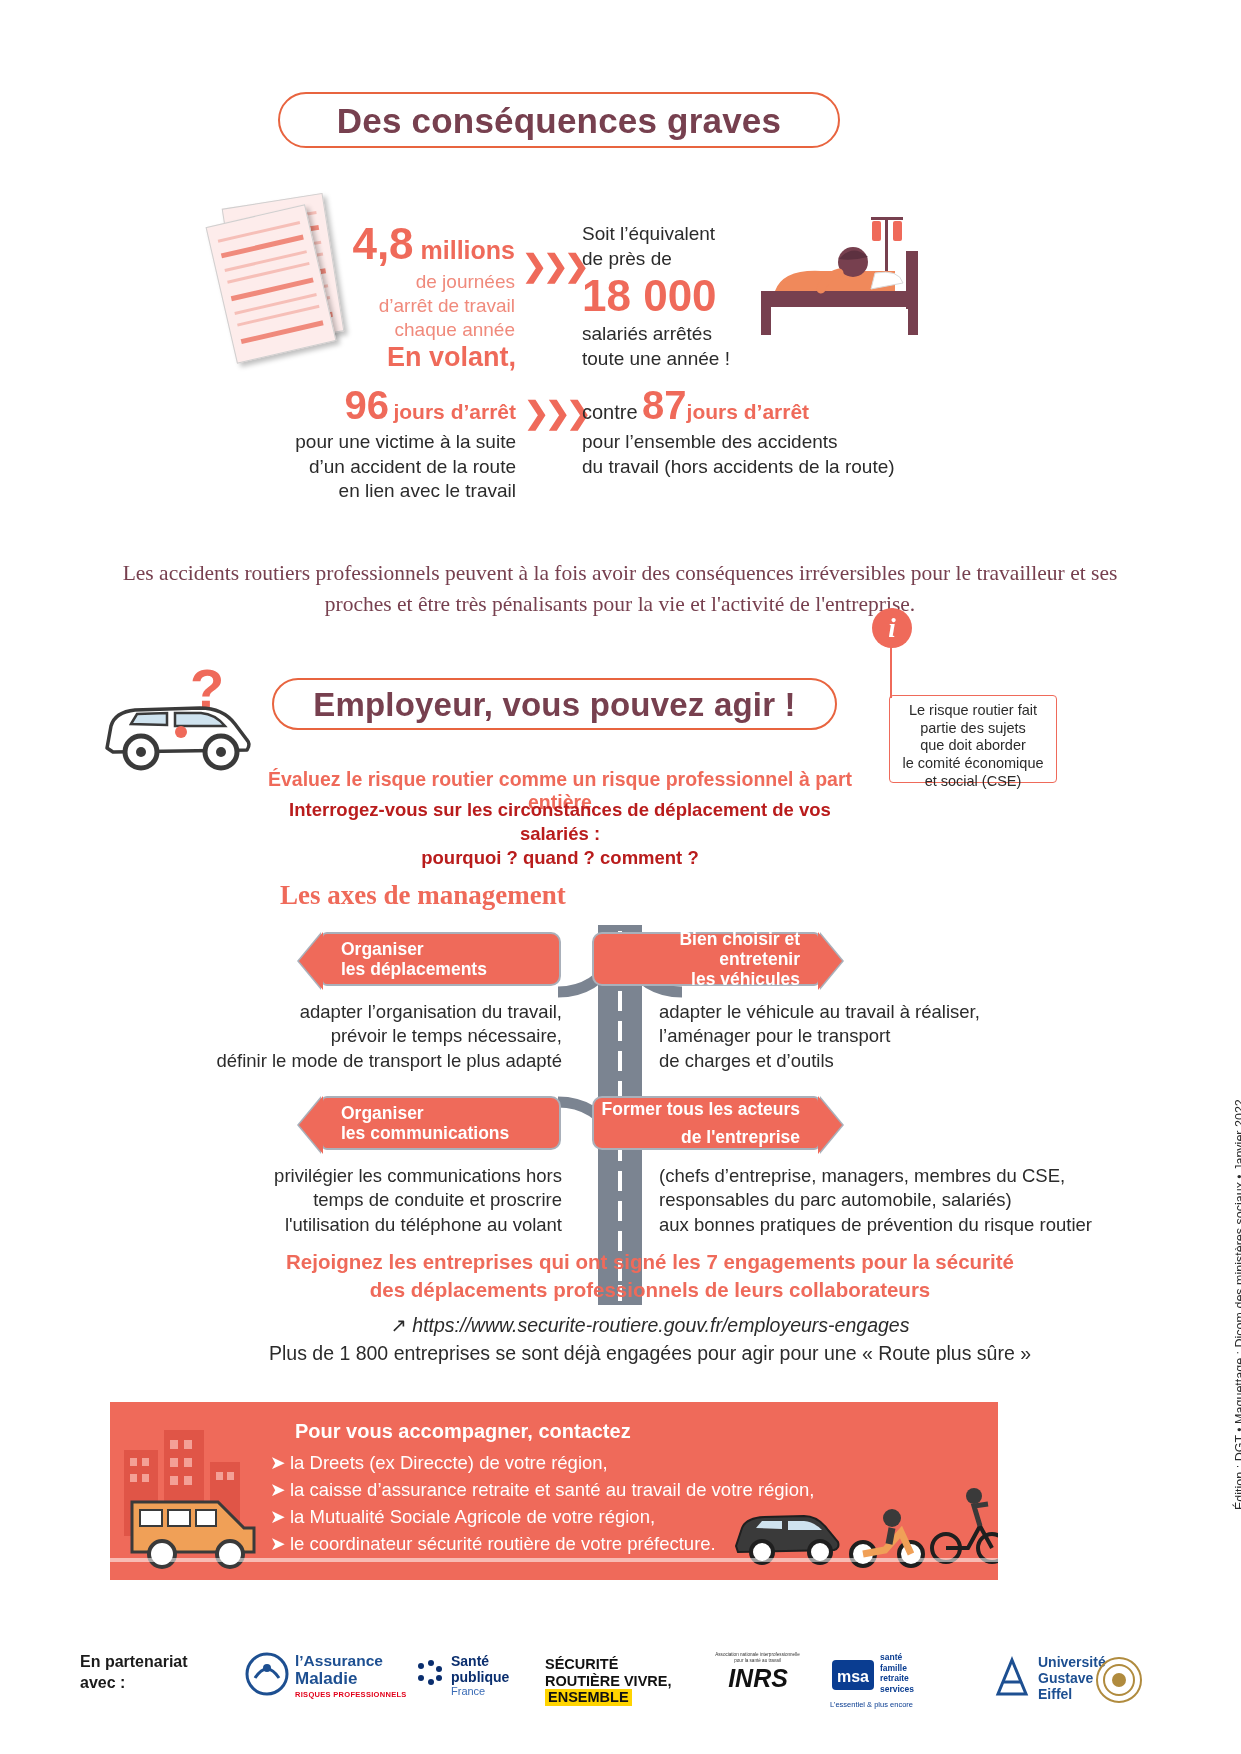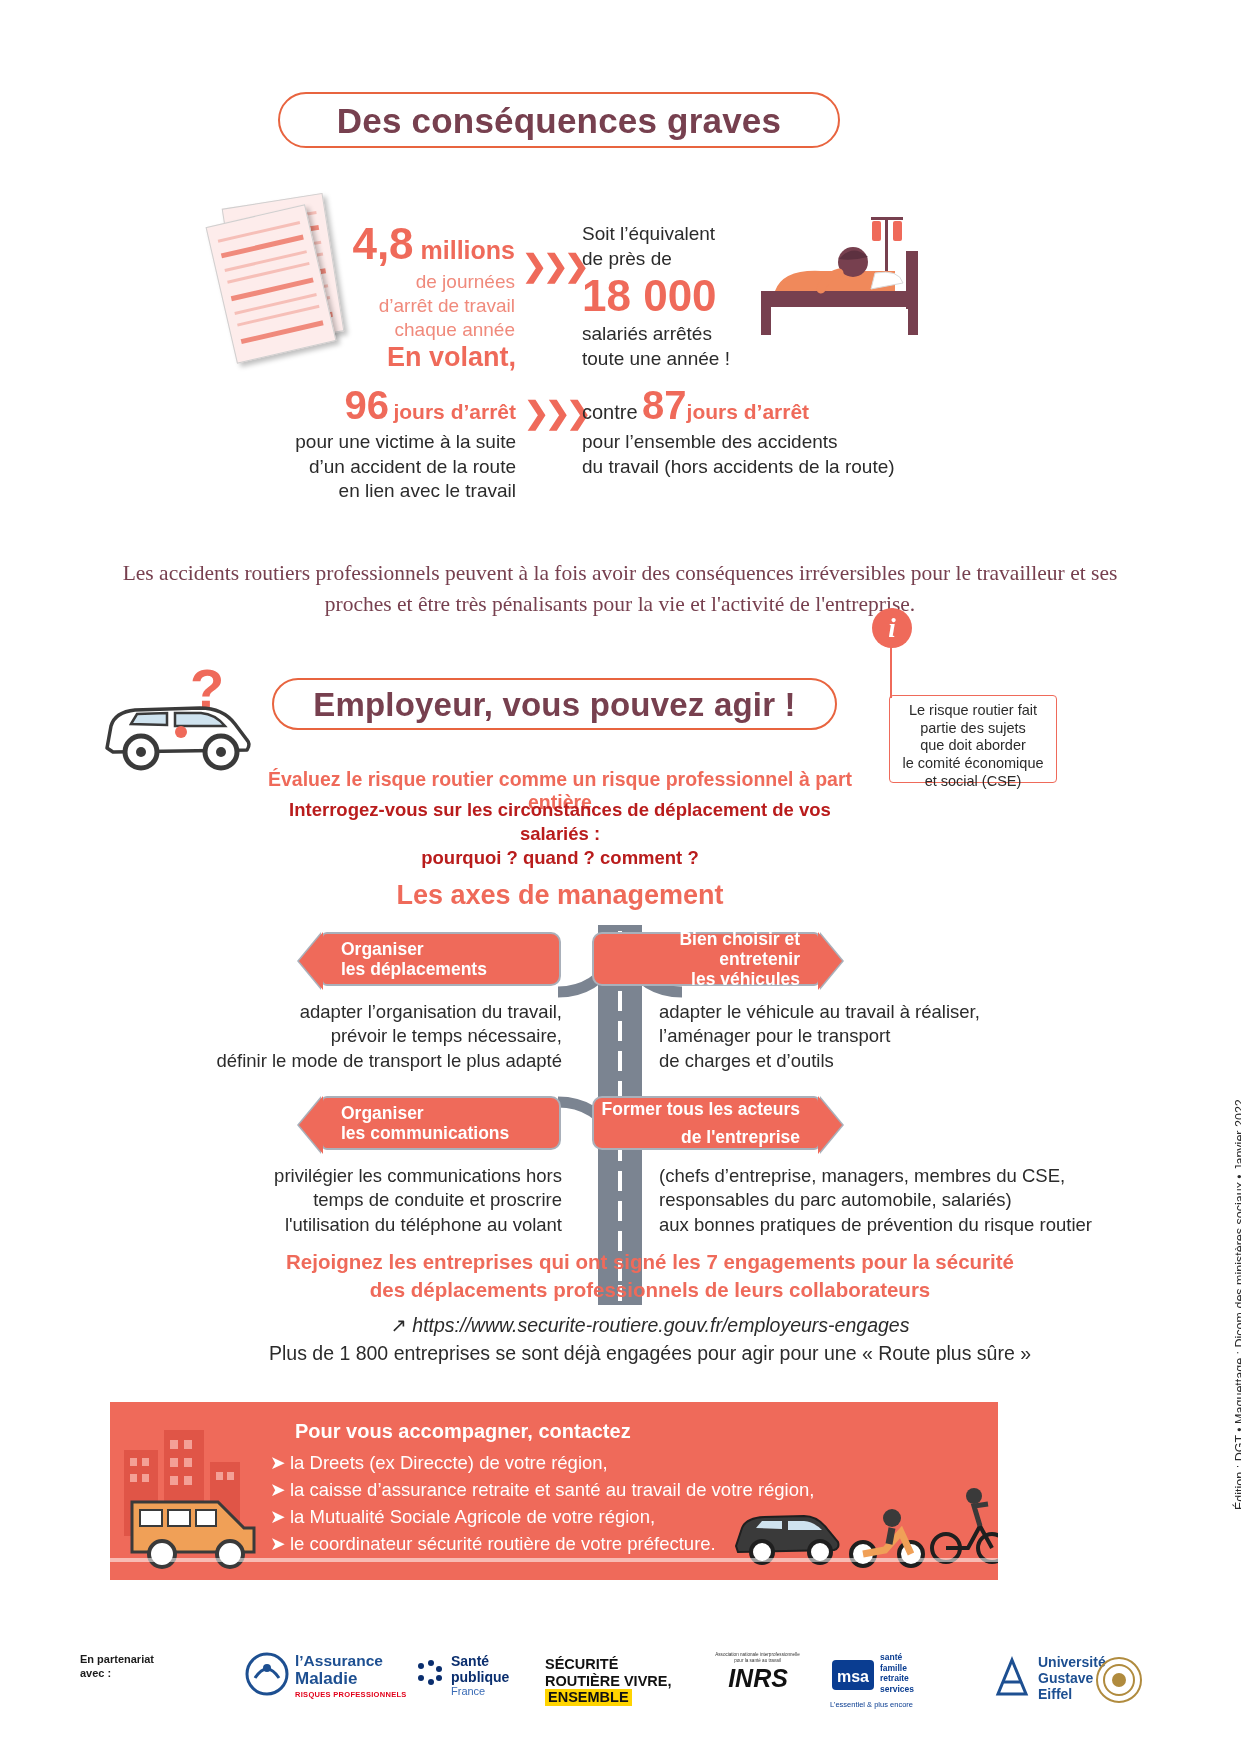--- a/index.html
+++ b/index.html
@@ -79,21 +79,21 @@
     text-align:center; line-height:40px;
   }
   #info-stem{left:890px;top:646px;width:2px;height:52px;background:#ef6a5a;}
 
   
   .car-wrap{left:95px;top:660px;width:170px;height:115px;}
 
   #eval-line{left:255px;top:768px;width:610px;font-size:19.5px;font-weight:bold;color:#ef6a5a;text-align:center;}
   #eval-sub{left:255px;top:798px;width:610px;font-size:18.5px;font-weight:bold;color:#b91c1c;text-align:center;line-height:1.3;}
 
-  #axes-title{left:280px;top:880px;width:560px;text-align:center;font-size:27px;font-weight:bold;color:#ef6a5a;}
+  #axes-title{left:280px;top:880px;width:560px;text-align:left;font-size:27px;font-weight:bold;color:#ef6a5a;font-family:Liberation Serif, serif;}
 
   
   .road{left:598px;top:925px;width:44px;height:380px;background:#7b8491;}
   .road .dash{position:absolute;left:50%;margin-left:-2px;width:4px;background:#ffffff;}
 
   
   .sign{
     position:absolute;height:54px;background:#ef6a5a;
     border:2.5px solid #a9b0ba;
     display:flex;align-items:center;
@@ -127,21 +127,21 @@
   
   #side-credit{
     right:8px; top:1090px; width:420px;
     transform-origin:right top; transform:rotate(-90deg) translate(0,0);
     font-size:12.5px; color:#2b2b2b; text-align:left;
     white-space:nowrap;
   }
 
   
   #partner-row{left:0;top:1638px;width:1241px;height:90px;}
-  #partner-label{position:absolute;left:80px;top:14px;font-size:11px;font-weight:bold;color:#1b1b1b;line-height:1.3;}
+  #partner-label{position:absolute;left:80px;top:14px;font-size:16px;font-weight:bold;color:#1b1b1b;line-height:1.3;}
   .logo{position:absolute;top:6px;height:74px;}
 </style>
 </head>
 <body>
 
 <div class="page">
 
   <div class="abs pill" id="title-pill">Des conséquences graves</div>
 
   <div class="abs doc-stack">

